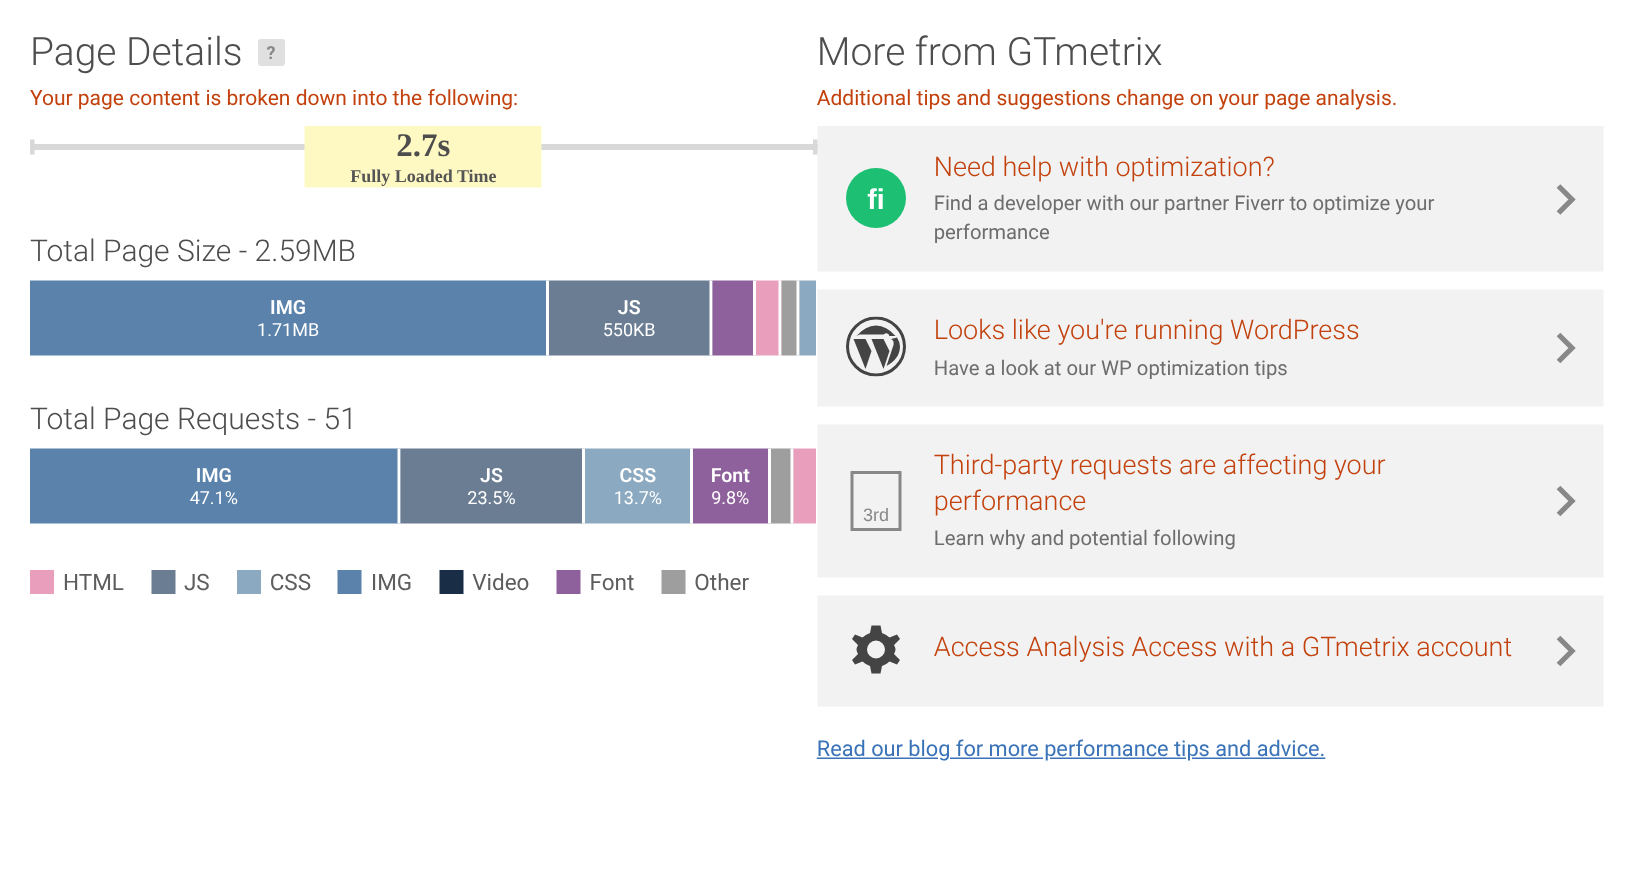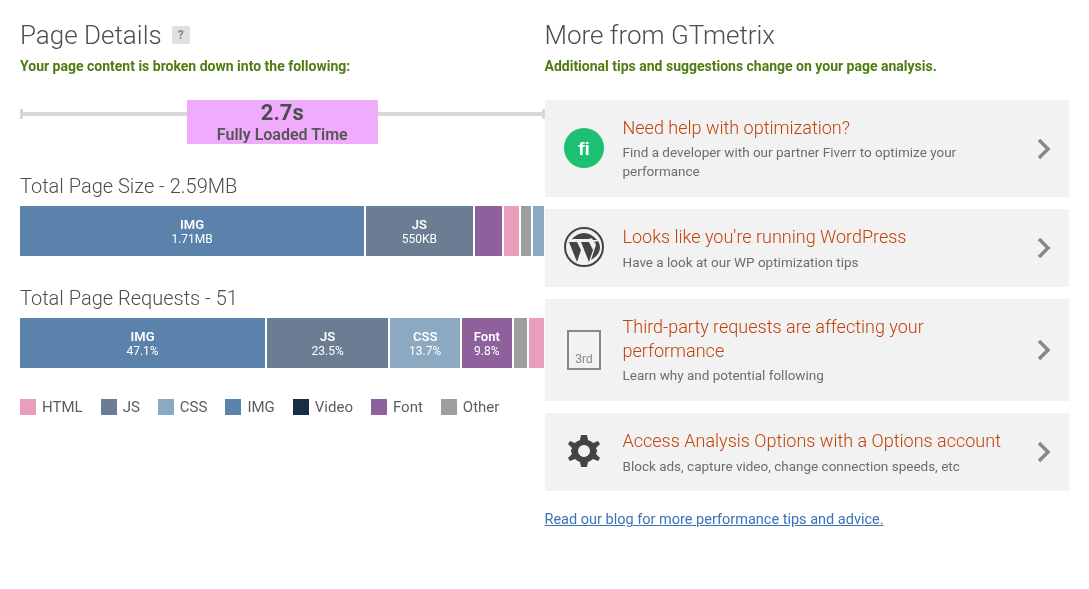--- a/index.html
+++ b/index.html
@@ -32,23 +32,22 @@
       width: 18px;
       height: 18px;
       background: #e0e0e0;
       color: #888;
       font-size: 12px;
       font-weight: bold;
       border-radius: 2px;
     }
     .subtitle {
       font-size: 14px;
-      color: #4d7c0f;
-      margin-bottom: 26px;
-      font-weight: bold;
+      color: #c2410c;
+      margin-bottom: 10px;
     }
     .load-time {
       position: relative;
       text-align: center;
       margin-bottom: 30px;
     }
     .load-time-line {
       position: absolute;
       top: 12px;
       left: 0;
@@ -62,30 +61,31 @@
       top: -3px;
       width: 3px;
       height: 10px;
       background: #d8d8d8;
     }
     .load-time-line::before { left: 0; }
     .load-time-line::after { right: 0; }
     .load-time-box {
       position: relative;
       display: inline-block;
-      background: #f0abfc;
+      background: #fef9c3;
       padding: 0 30px;
+      font-family: Liberation Serif, serif;
     }
     .load-time-value {
       font-size: 22px;
       font-weight: bold;
       color: #4d4d4d;
     }
     .load-time-label {
-      font-size: 16px;
+      font-size: 12px;
       font-weight: 600;
       color: #555;
     }
     .chart-title {
       font-size: 20px;
       font-weight: 300;
       color: #4d4d4d;
       margin-bottom: 8px;
     }
     .stacked-bar {
@@ -311,22 +311,21 @@
         </svg>
     </div>
 
     <div class="tip-card">
       <div class="tip-icon">
         <svg width="40" height="40" viewBox="0 0 40 40">
             <path fill="#444" d="M20 4 L23 4 L24 9 Q27 10 29 12 L34 10 L36 13 L32 17 Q33 19 33 20 Q33 21 32 23 L36 27 L34 30 L29 28 Q27 30 24 31 L23 36 L17 36 L16 31 Q13 30 11 28 L6 30 L4 27 L8 23 Q7 21 7 20 Q7 19 8 17 L4 13 L6 10 L11 12 Q13 10 16 9 L17 4 Z M20 14 A6 6 0 1 0 20 26 A6 6 0 1 0 20 14"></path>
           </svg>
       </div>
       <div class="tip-content">
-        <div class="tip-title">Access Analysis Options with a Options account</div>
-        <div class="tip-desc">Block ads, capture video, change connection speeds, etc</div>
+        <div class="tip-title">Access Analysis Access with a GTmetrix account</div>
       </div>
       <svg class="chevron" width="14" height="22" viewBox="0 0 14 22">
           <path d="M2 2 L11 11 L2 20" stroke="#888" stroke-width="3.5" fill="none"></path>
         </svg>
     </div>
 
     <a href="#" class="blog-link">Read our blog for more performance tips and advice.</a>
   </div>
 </div>
 

